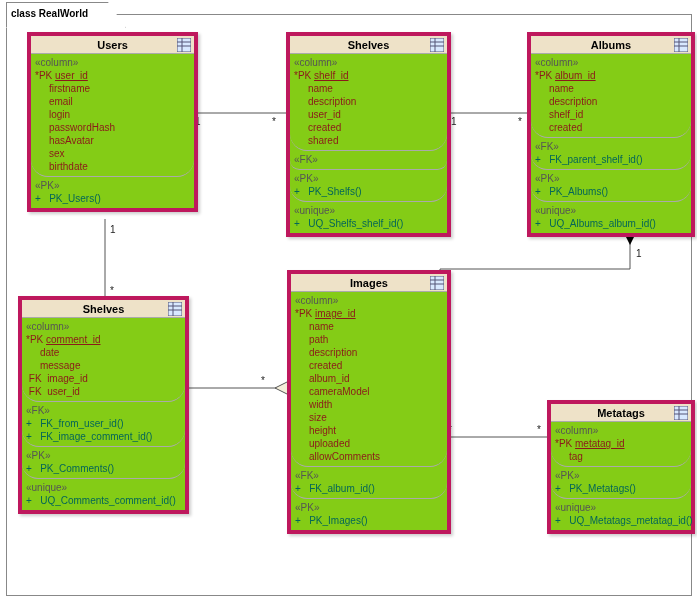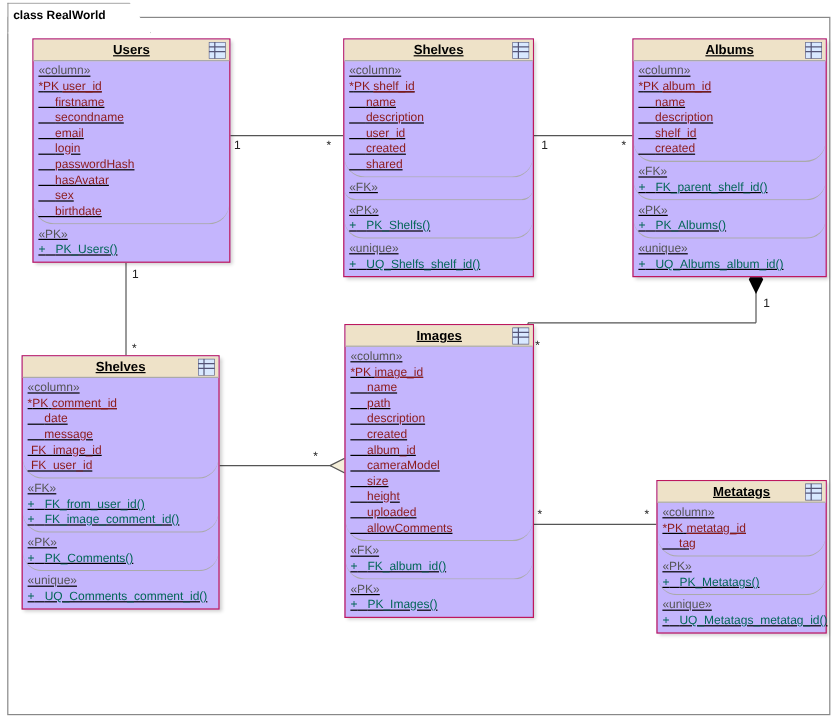--- a/index.html
+++ b/index.html
@@ -1,19 +1,19 @@
 <!DOCTYPE html>
 <html><head>
 <meta charset="utf-8">
 <style>
 body { margin:0; font-family:Arial,sans-serif; font-size:10px; background:#fff; }
 .canvas { position:relative; width:697px; height:599px; background:#fff; }
 .frame { position:absolute; left:6px; top:14px; width:684px; height:580px; border:1px solid #888; }
 .frame-tab { position:absolute; left:6px; top:2px; width:110px; height:16px; border:1px solid #888; border-bottom:1px solid #fff; background:#fff; font-weight:bold; font-size:10px; padding:4px 4px; line-height:14px; clip-path:polygon(0 0,85% 0,100% 100%,0 100%); z-index:2; }
-.cls { position:absolute; background:#c4b5fd; border:1px solid #be185d; box-shadow:2px 2px 3px rgba(0,0,0,0.2);text-decoration:underline; }
+.cls { position:absolute; background:#84cc16; border:4px solid #be185d; box-shadow:2px 2px 3px rgba(0,0,0,0.2); }
 .cls-title { background:#eee2c8; border-bottom:1px solid #aaa; padding:3px 4px 2px 4px; font-weight:bold; text-align:center; font-size:11px; position:relative; }
 .icon { position:absolute; right:3px; top:2px; width:14px; height:14px; }
 .sect { border-bottom:1px solid #aaa; padding:2px 4px 3px 4px;border-radius:17px; }
 .sect:last-child { border-bottom:none; }
 .stereo { color:#555; font-size:9px; }
 .row { white-space:pre; font-family:Arial,sans-serif; font-size:10px; line-height:13px; }
 .pk { color:#8b1a1a; }
 .star { color:#8b1a1a; }
 .u { text-decoration:underline; }
 .op { color:#046658; }
@@ -60,21 +60,20 @@
           <rect x="0" y="0" width="14" height="14" fill="#d8e8ff" stroke="#557"></rect>
           <line x1="0" y1="4" x2="14" y2="4" stroke="#557"></line>
           <line x1="0" y1="8" x2="14" y2="8" stroke="#557"></line>
           <line x1="5" y1="0" x2="5" y2="14" stroke="#557"></line>
         </svg>
 </div>
 <div class="sect">
 <div class="row stereo">«column»</div>
 <div class="row pk"><span class="star">*</span><span>PK</span> <span class="u">user_id</span></div>
 <div class="row pk">     <span>firstname</span></div>
-<div class="row pk">     <span>secondname</span></div>
 <div class="row pk">     <span>email</span></div>
 <div class="row pk">     <span>login</span></div>
 <div class="row pk">     <span>passwordHash</span></div>
 <div class="row pk">     <span>hasAvatar</span></div>
 <div class="row pk">     <span>sex</span></div>
 <div class="row pk">     <span>birthdate</span></div>
 </div>
 <div class="sect">
 <div class="row stereo">«PK»</div>
 <div class="row"><span class="plus">+</span>   <span class="op">PK_Users()</span></div>
@@ -186,20 +185,21 @@
 </div>
 <div class="sect">
 <div class="row stereo">«column»</div>
 <div class="row pk"><span class="star">*</span><span>PK</span> <span class="u">image_id</span></div>
 <div class="row pk">     <span>name</span></div>
 <div class="row pk">     <span>path</span></div>
 <div class="row pk">     <span>description</span></div>
 <div class="row pk">     <span>created</span></div>
 <div class="row pk">     <span>album_id</span></div>
 <div class="row pk">     <span>cameraModel</span></div>
+<div class="row pk">     <span>width</span></div>
 <div class="row pk">     <span>size</span></div>
 <div class="row pk">     <span>height</span></div>
 <div class="row pk">     <span>uploaded</span></div>
 <div class="row pk">     <span>allowComments</span></div>
 </div>
 <div class="sect">
 <div class="row stereo">«FK»</div>
 <div class="row"><span class="plus">+</span>   <span class="op">FK_album_id()</span></div>
 </div>
 <div class="sect">

